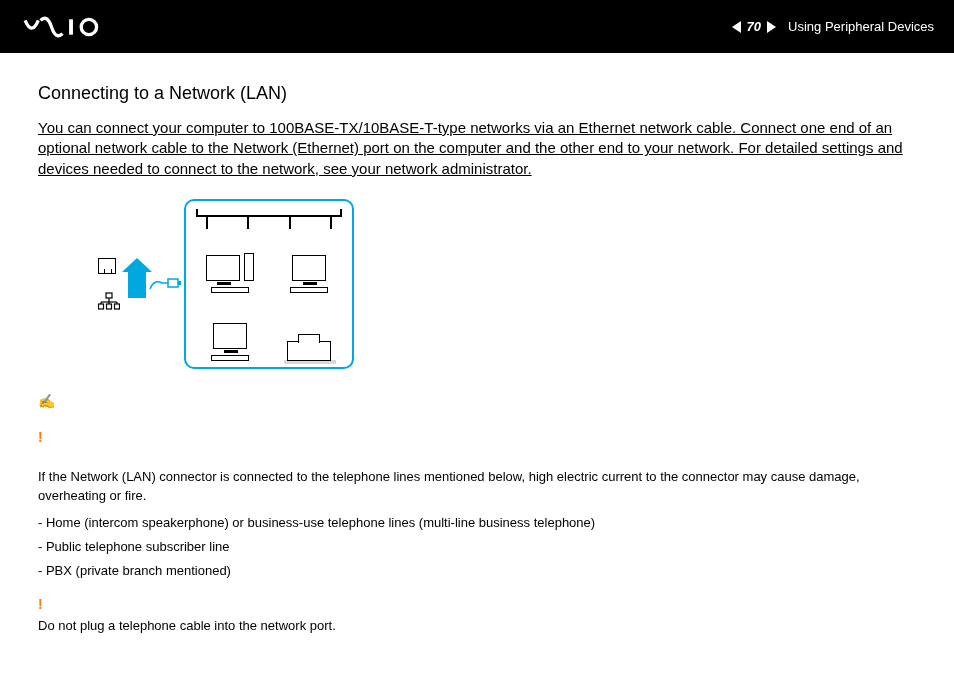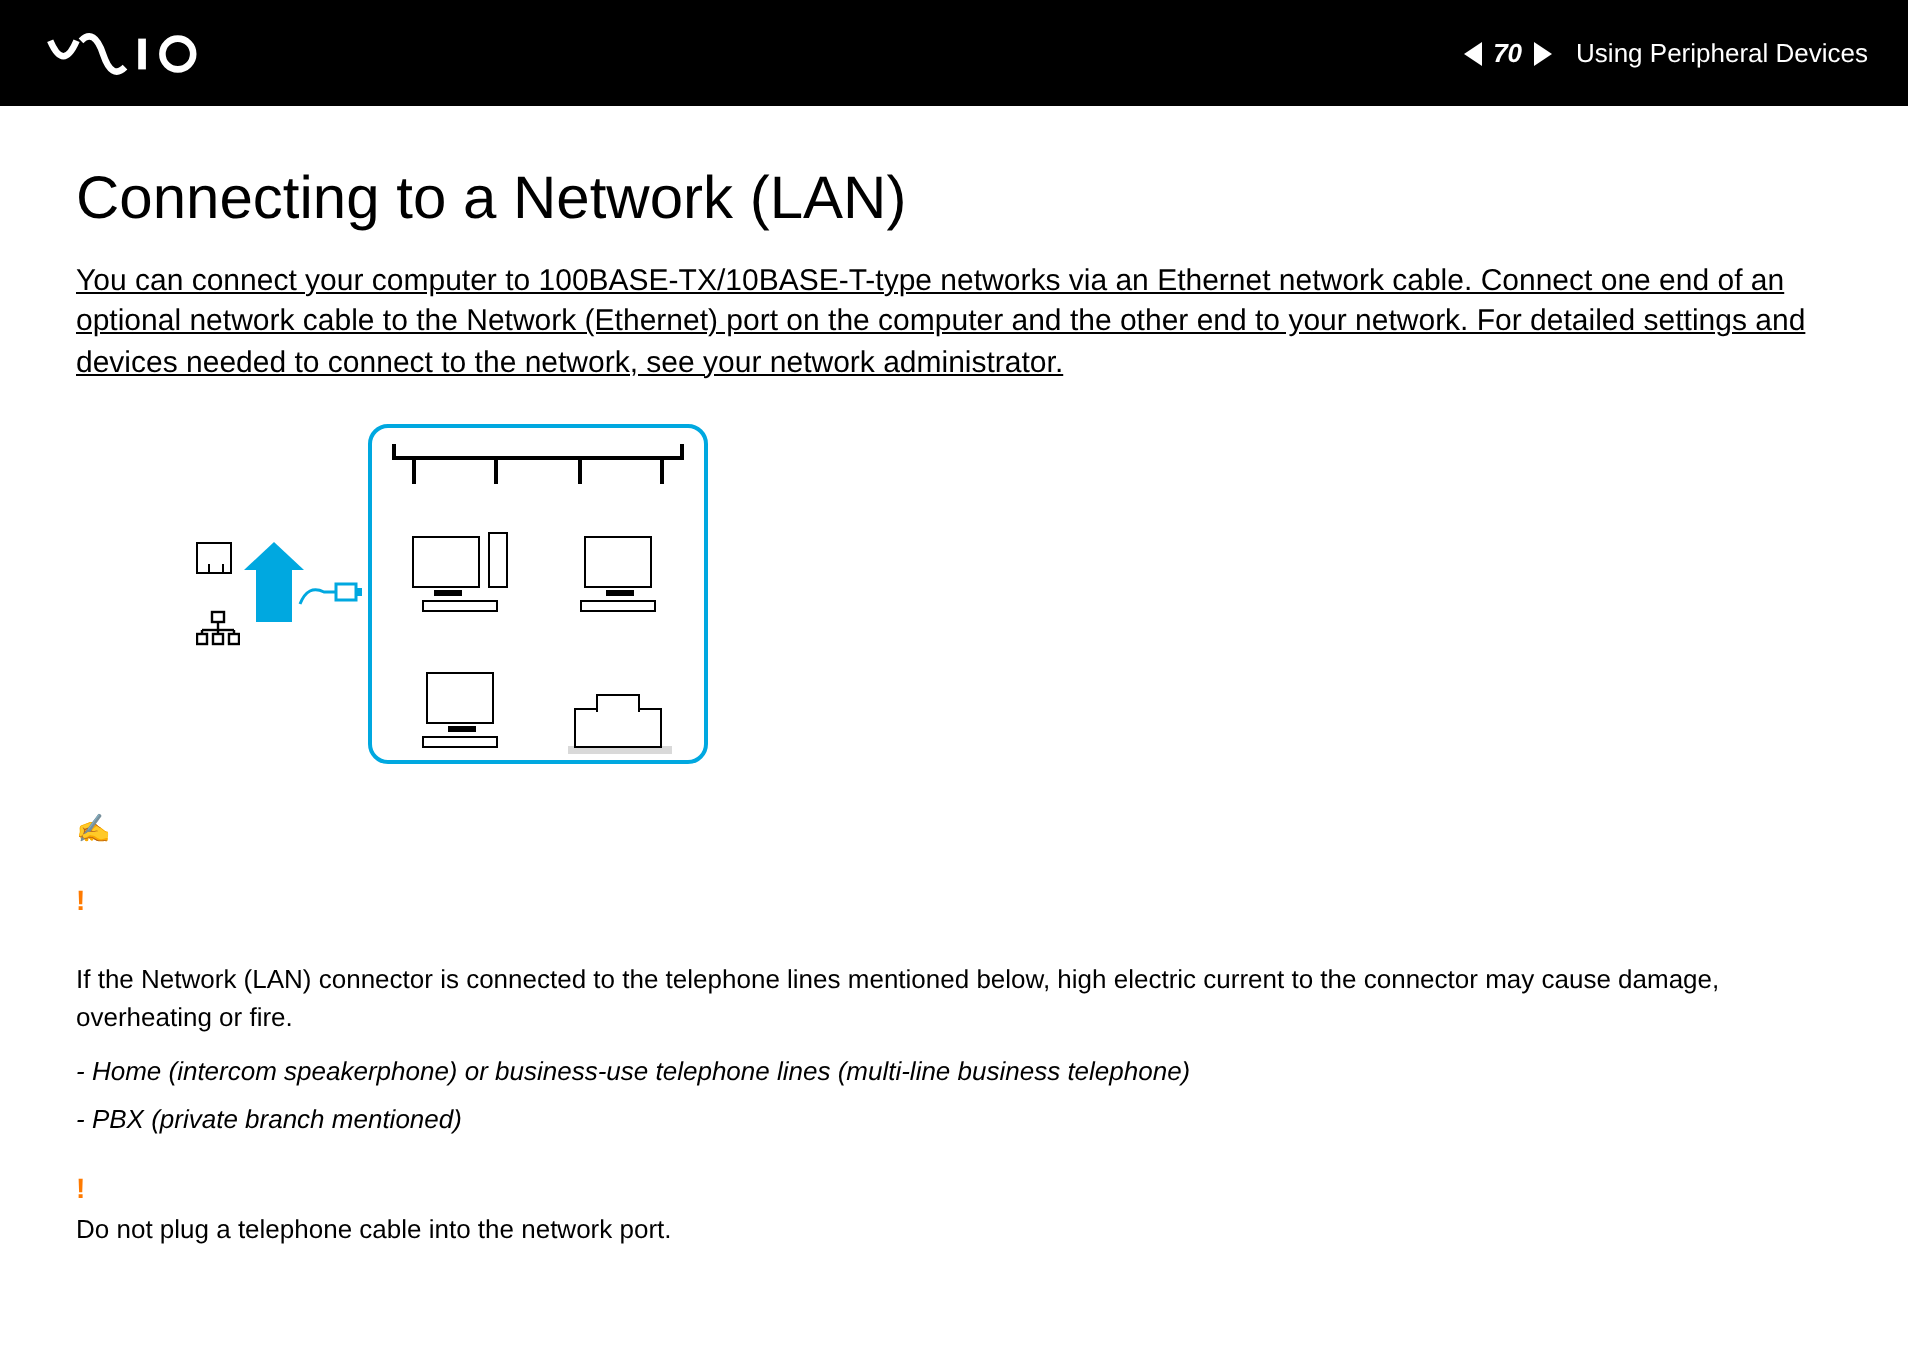--- a/index.html
+++ b/index.html
@@ -8,21 +8,21 @@
   .vaio-logo { display: flex; align-items: center; gap: 2px; }
   .vaio-logo svg { height: 22px; }
   .header-right { display: flex; align-items: center; gap: 12px; font-size: 13px; }
   .pager { display: flex; align-items: center; gap: 6px; font-weight: bold; font-style: italic; }
   .pager-tri { width: 0; height: 0; border-top: 6px solid transparent; border-bottom: 6px solid transparent; }
   .pager-prev { border-right: 9px solid #fff; }
   .pager-next { border-left: 9px solid #fff; }
   .section-label { font-weight: normal; font-size: 13px; }
 
   .content { padding: 30px 38px 0 38px; }
-  h1 { font-size: 30px; font-weight: normal; margin-bottom: 14px; }
+  h1 { font-size: 18px; font-weight: normal; margin-bottom: 14px; }
   .intro { font-size: 15px; line-height: 1.35; margin-bottom: 20px; text-decoration: underline; }
 
   .diagram-row { display: flex; align-items: center; gap: 4px; margin: 0 0 18px 60px; }
   .jack-shape { width: 18px; height: 16px; border: 1.5px solid #000; background: #fff; position: relative; margin-bottom: 6px; }
   .jack-shape::after { content: ""; position: absolute; bottom: -1px; left: 5px; width: 6px; height: 4px; border: 1.5px solid #000; border-top: none; background: #fff; }
   .net-legend { margin-top: 18px; }
   .net-legend svg { display:block; }
   .arrow-blk { display: flex; align-items: center; gap: 2px; margin: 0 4px; }
   .up-arrow { width: 18px; height: 28px; background: #00a8e0; position: relative; }
   .up-arrow::before { content: ""; position: absolute; top: -12px; left: -6px; width: 0; height: 0; border-left: 15px solid transparent; border-right: 15px solid transparent; border-bottom: 14px solid #00a8e0; }
@@ -44,21 +44,21 @@
   .row1 { display:flex; align-items:flex-end; gap:2px; }
   .printer { width:44px; height:20px; border:1.5px solid #000; background:#fff; position:relative; margin-top:8px; }
   .printer::before { content:""; position:absolute; top:-8px; left:10px; width:20px; height:8px; border:1.5px solid #000; border-bottom:none; background:#fff; }
   .printer::after { content:""; position:absolute; bottom:-4px; left:-4px; width:52px; height:4px; background:#000; opacity:.15; }
 
   .notes { margin-top: 22px; font-size: 13px; line-height: 1.45; }
   .note-icon { color: #009b9b; font-size: 14px; display:inline-block; margin-bottom:2px; }
   .warn-icon { color: #ff7a00; font-weight: bold; font-size: 14px; display:inline-block; margin-bottom:2px; }
   .note-blk { margin-bottom: 14px; }
   .bullets { margin: 8px 0 0 0; }
-  .bullets div { margin: 5px 0; font-style: italic; }
+  .bullets div { margin: 5px 0; }
   .bullets div::before { content: "- "; }
 </style>
 </head>
 <body>
 
 <div class="header">
   <div class="vaio-logo">
     <svg viewBox="0 0 160 40" width="100" fill="#fff">
       <path d="M2 8 Q 14 36 26 8" stroke="#fff" stroke-width="6" fill="none"></path>
       <path d="M30 8 Q 42 -4 50 20 Q 58 44 70 32" stroke="#fff" stroke-width="6" fill="none"></path>
@@ -141,20 +141,21 @@
   <div class="notes">
     <div class="note-blk">
       <span class="note-icon">✍</span><br>
     </div>
     <div class="note-blk">
       <span class="warn-icon">!</span><br>
       <br>
       <span>If the Network (LAN) connector is connected to the telephone lines mentioned below, high electric current to the connector may cause damage, overheating or fire.</span>
       <div class="bullets">
         <div>Home (intercom speakerphone) or business-use telephone lines (multi-line business telephone)</div>
+        <div>Public telephone subscriber line</div>
         <div>PBX (private branch mentioned)</div>
       </div>
     </div>
     <div class="note-blk">
       <span class="warn-icon">!</span><br>
       <span>Do not plug a telephone cable into the network port.</span>
     </div>
   </div>
 </div>
 

